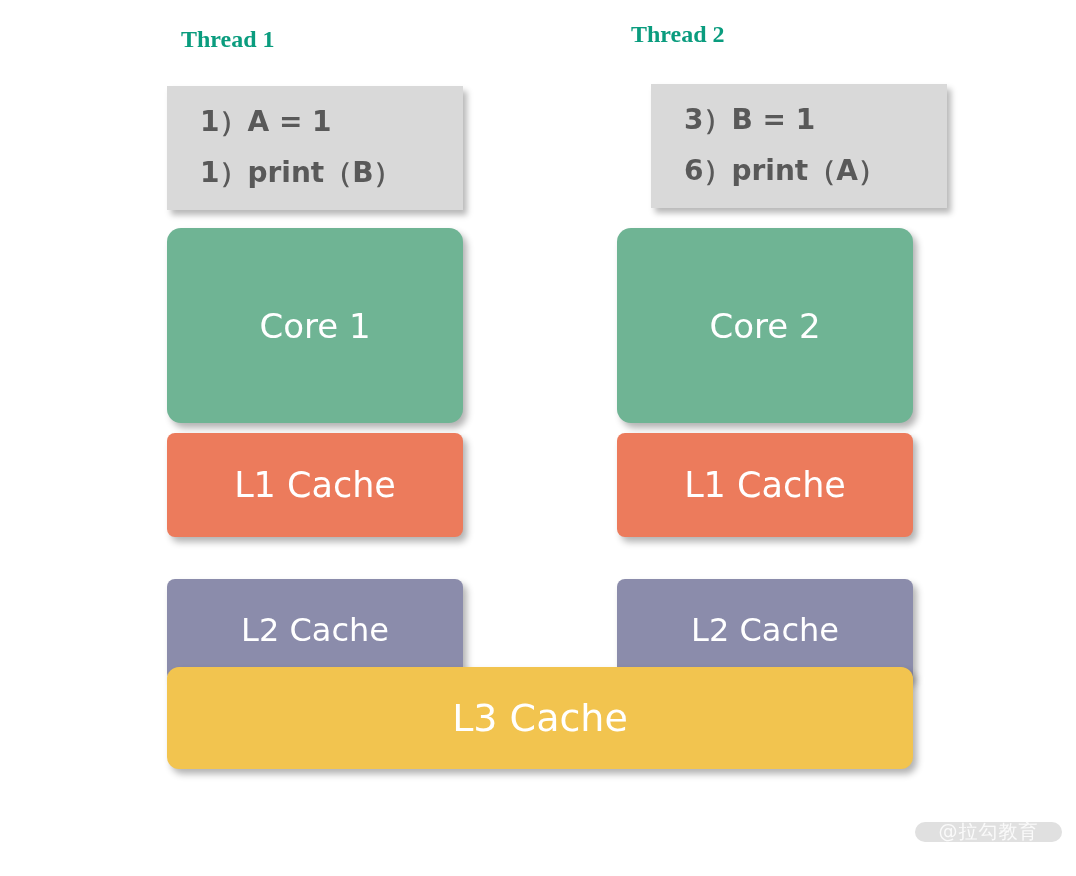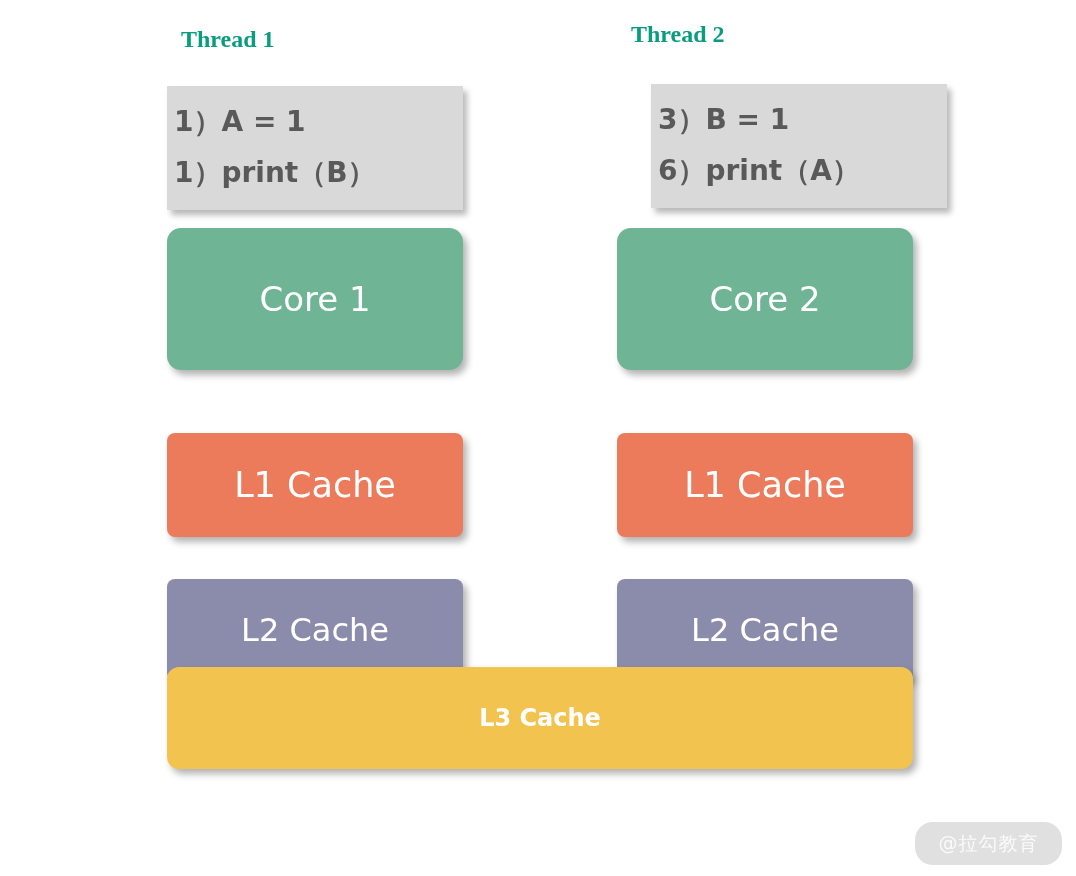--- a/index.html
+++ b/index.html
@@ -38,38 +38,38 @@
     width: 296px;
     height: 124px;
     background: var(--code-bg);
     box-shadow: 4px 5px 6px rgba(0,0,0,0.28);
     color: var(--code-text);
     font-weight: bold;
     font-size: 28px;
     display: flex;
     flex-direction: column;
     justify-content: space-evenly;
-    padding-left: 7px;
+    padding-left: 33px;
     box-sizing: border-box;
   }
   .code-block.t1 { left: 167px; top: 86px; }
   .code-block.t2 { left: 617px; top: 84px; margin-left: 34px; }
   .code-line { white-space: nowrap; line-height: 1.1; }
 
   .box {
     position: absolute;
     display: flex;
     align-items: center;
     justify-content: center;
     color: #ffffff;
     box-shadow: 4px 5px 7px rgba(0,0,0,0.30);
     white-space: nowrap;
   }
   .core {
-    width: 296px; height: 142px; top: 228px;
+    width: 296px; height: 195px; top: 228px;
     background: var(--core);
     border-radius: 14px;
     font-size: 34px;
   }
   .col1 { left: 167px; }
   .col2 { left: 617px; }
   .l1 {
     width: 296px; height: 104px; top: 433px;
     background: var(--l1);
     border-radius: 8px;
@@ -80,27 +80,27 @@
     background: var(--l2);
     border-radius: 8px;
     font-size: 32px;
     margin-top: 33px;
   }
   .l3 {
     left: 167px; top: 667px;
     width: 746px; height: 102px;
     background: var(--l3);
     border-radius: 12px;
-    font-size: 24px;
-    font-weight: bold;
+    font-size: 38px;
+    font-weight: normal;
   }
   .watermark {
     position: absolute;
     left: 915px; top: 822px;
-    width: 147px; height: 43px;
+    width: 147px; height: 20px;
     border-radius: 18px;
     background: var(--watermark-bg);
     color: var(--watermark-text);
     display: flex;
     align-items: center;
     justify-content: center;
     font-size: 19px;
     letter-spacing: 1px;
   }
 </style>

